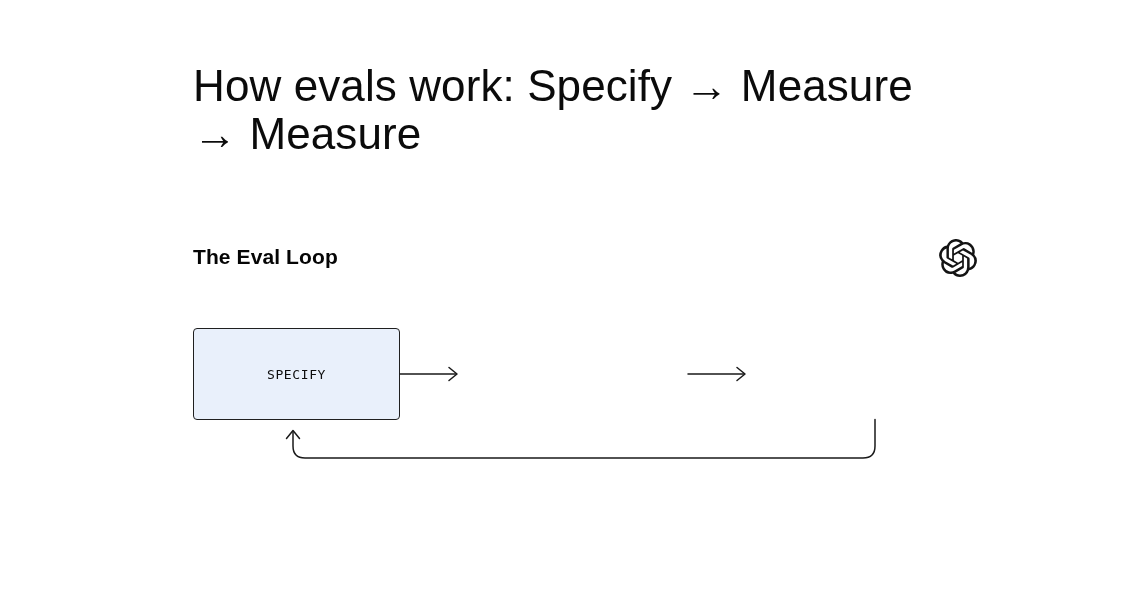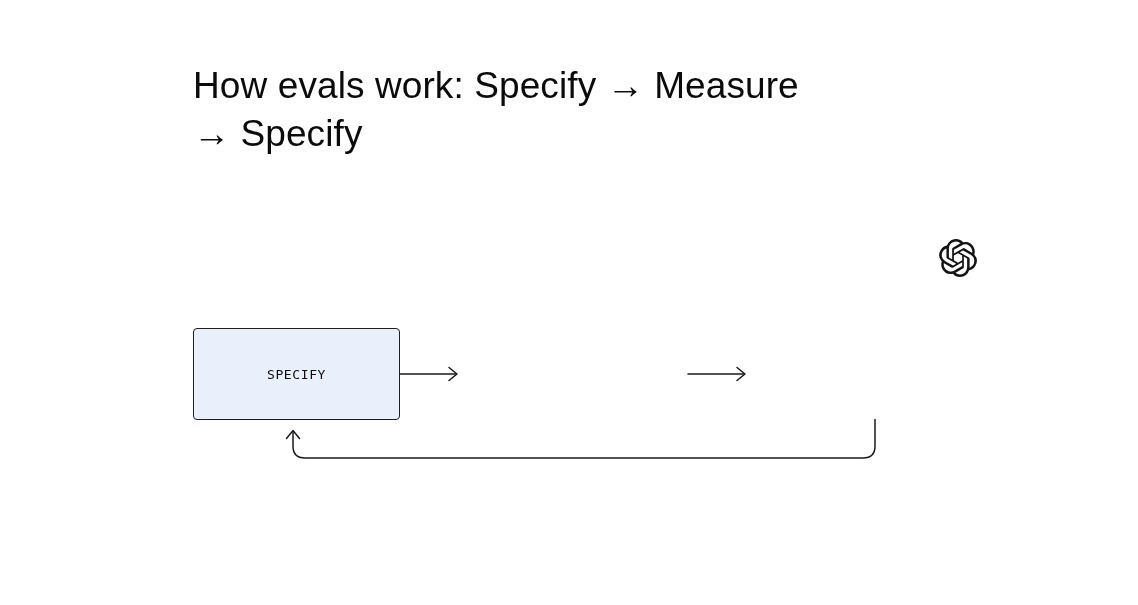--- a/index.html
+++ b/index.html
@@ -14,21 +14,21 @@
     background: #ffffff;
     overflow: hidden;
     font-family: "Liberation Sans", sans-serif;
     color: #0b0b0b;
   }
   .title {
     position: absolute;
     left: 193px;
     top: 62px;
     margin: 0;
-    font-size: 37px;
+    font-size: 44px;
     line-height: 48px;
     font-weight: 500;
     letter-spacing: 0.1px;
     color: #0b0b0b;
   }
   .title .line {
     display: block;
     white-space: nowrap;
   }
   .figure-label {
@@ -87,23 +87,24 @@
     pointer-events: none;
   }
 </style>
 </head>
 <body>
 
 <div class="canvas">
 
   <h1 class="title">
     <span class="line">How evals work: Specify → Measure</span>
-    <span class="line">→ Specify</span>
+    <span class="line">→ Measure</span>
   </h1>
 
+  <div class="figure-label">The Eval Loop</div>
 
   <span class="logo">
     <svg viewBox="0 0 24 24" fill="currentColor" aria-hidden="true">
       <path d="M22.2819 9.8211a5.9847 5.9847 0 0 0-.5157-4.9108 6.0462 6.0462 0 0 0-6.5098-2.9A6.0651 6.0651 0 0 0 4.9807 4.1818a5.9847 5.9847 0 0 0-3.9977 2.9 6.0462 6.0462 0 0 0 .7427 7.0966 5.98 5.98 0 0 0 .511 4.9107 6.051 6.051 0 0 0 6.5146 2.9001A5.9847 5.9847 0 0 0 13.2599 24a6.0557 6.0557 0 0 0 5.7718-4.2058 5.9894 5.9894 0 0 0 3.9977-2.9001 6.0557 6.0557 0 0 0-.7475-7.073zM13.2599 22.4a4.4755 4.4755 0 0 1-2.8764-1.04l.1419-.0804 4.7783-2.7582a.7948.7948 0 0 0 .3927-.6813v-6.7369l2.02 1.1686a.071.071 0 0 1 .038.0615v5.5826a4.504 4.504 0 0 1-4.4945 4.4944zm-9.6607-4.1254a4.4708 4.4708 0 0 1-.5346-3.0137l.142.0852 4.783 2.7582a.7712.7712 0 0 0 .7806 0l5.8428-3.3685v2.3324a.0804.0804 0 0 1-.0332.0615L9.74 19.9502a4.4992 4.4992 0 0 1-6.1408-1.6464zM2.3408 7.8956a4.485 4.485 0 0 1 2.3655-1.9728V11.6a.7664.7664 0 0 0 .3879.6765l5.8144 3.3543-2.0201 1.1685a.0757.0757 0 0 1-.071 0l-4.8303-2.7865A4.504 4.504 0 0 1 2.3408 7.8956zm16.5963 3.8558L13.1038 8.364 15.1192 7.2a.0757.0757 0 0 1 .071 0l4.8303 2.7913a4.4944 4.4944 0 0 1-.6765 8.1042v-5.6772a.79.79 0 0 0-.407-.667zm2.0107-3.0231l-.142-.0852-4.7735-2.7818a.7759.7759 0 0 0-.7854 0L9.409 9.2297V6.8974a.0662.0662 0 0 1 .0284-.0615l4.8303-2.7866a4.4992 4.4992 0 0 1 6.6802 4.66zM8.3065 12.863l-2.02-1.1638a.0804.0804 0 0 1-.038-.0567V6.0742a4.4992 4.4992 0 0 1 7.3757-3.4537l-.142.0805L8.704 5.459a.7948.7948 0 0 0-.3927.6813zm1.0976-2.3654l2.602-1.4998 2.6069 1.4998v2.9994l-2.5974 1.4997-2.6067-1.4997z"></path>
     </svg>
   </span>
 
   <div class="node" id="node-specify">
     <span class="node-label">SPECIFY</span>
   </div>

